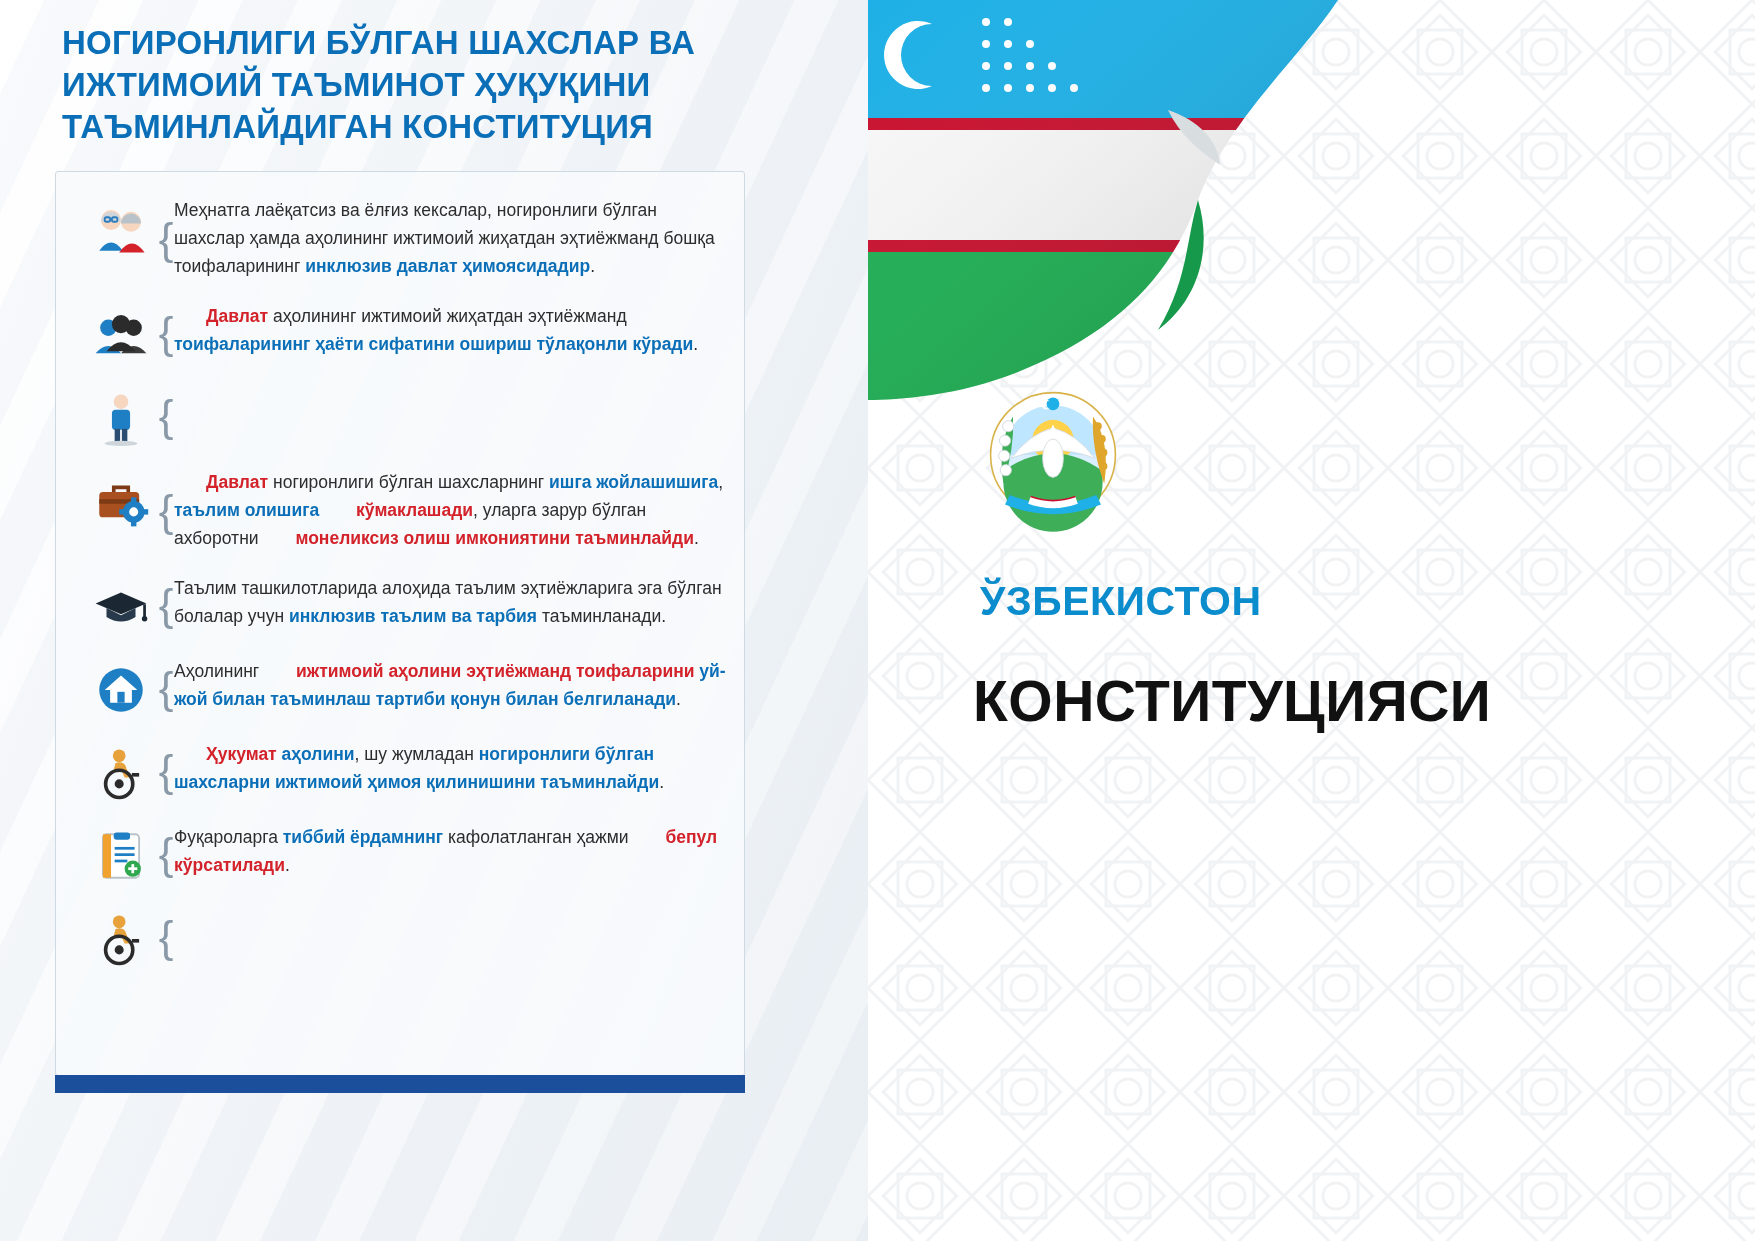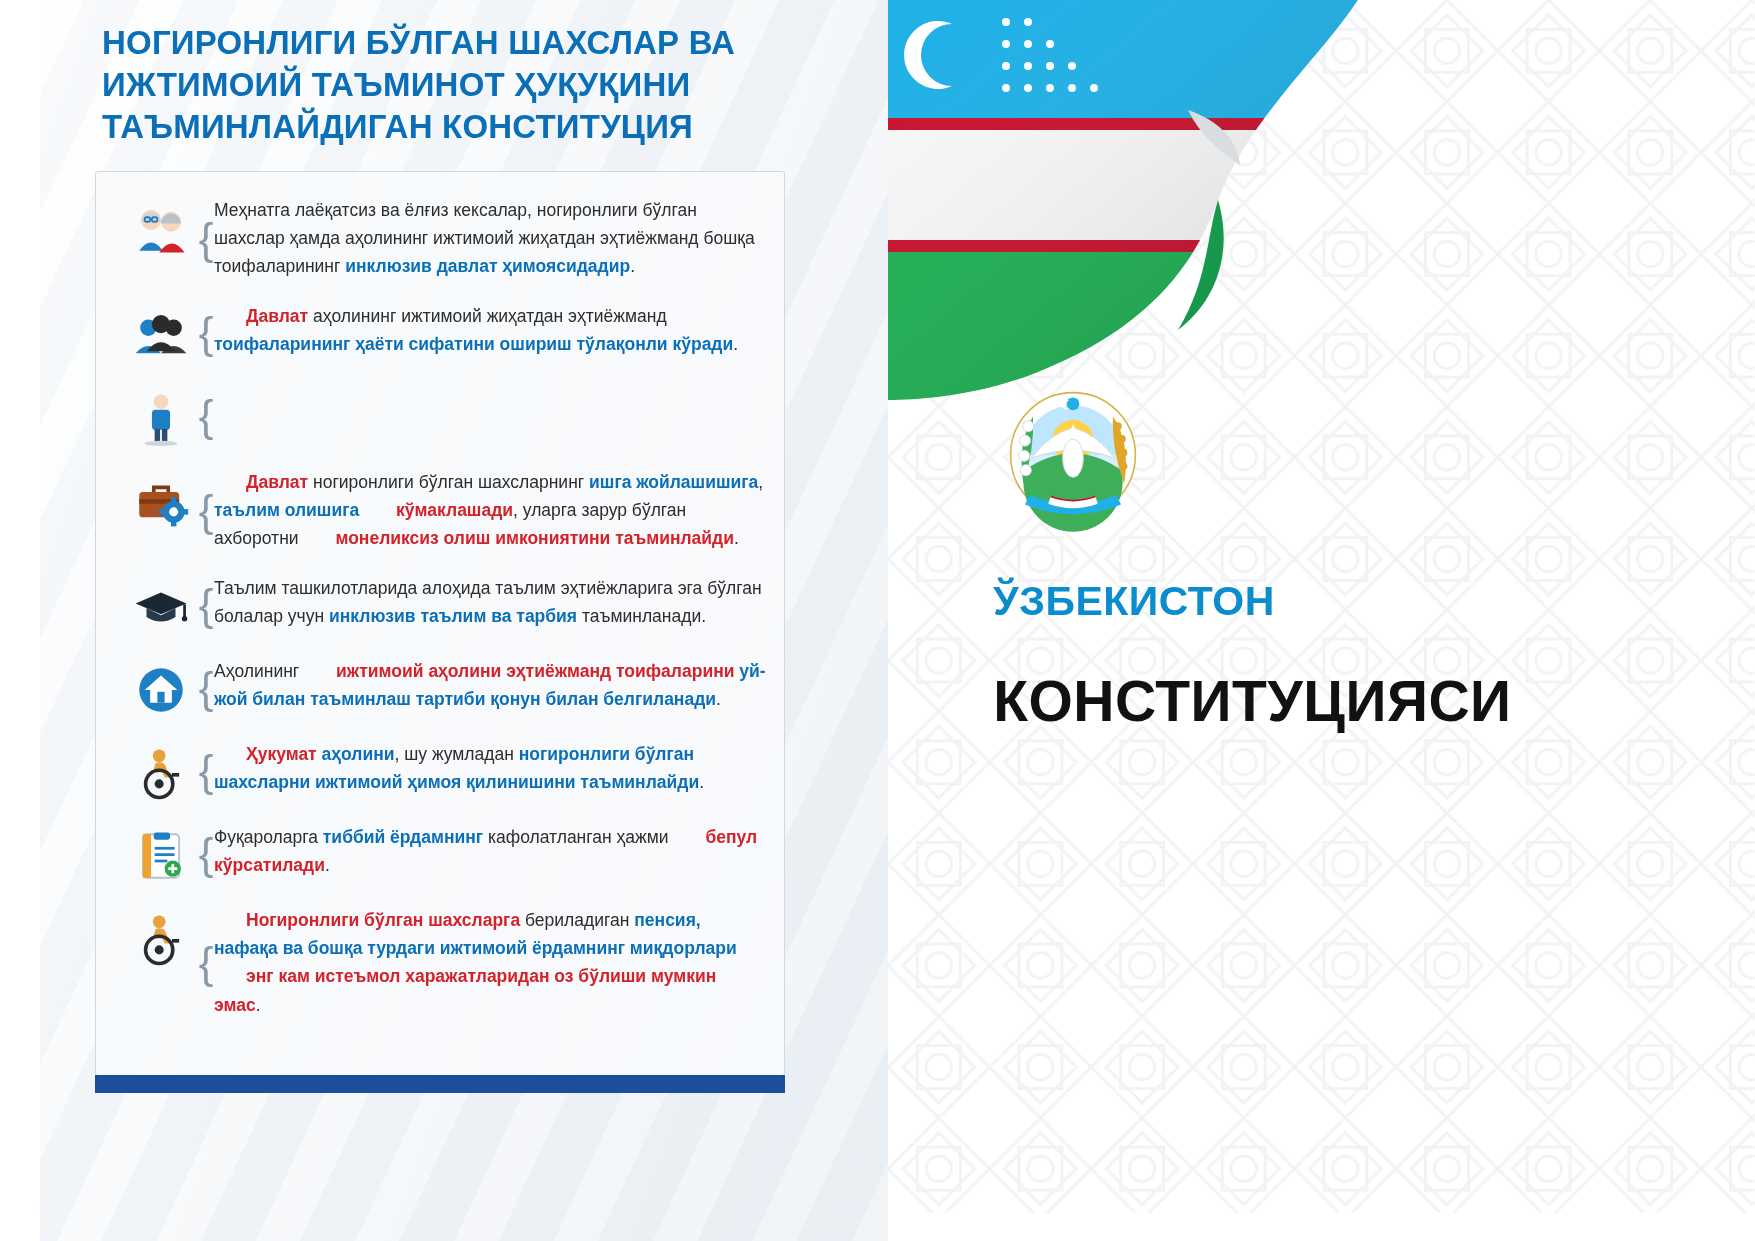--- a/index.html
+++ b/index.html
@@ -6,21 +6,20 @@
   html, body {
     width: 1755px; height: 1241px;
     font-family: "Liberation Sans", sans-serif;
     background: #ffffff;
     overflow: hidden;
   }
   .page {
     position: relative;
     width: 1755px; height: 1241px;
     display: flex;
-    padding-left: 40px;
   }
 
   
   .left {
     position: relative;
     width: 868px; height: 1241px;
     background: linear-gradient(110deg, #ffffff 0%, #f3f6f9 45%, #e9eef3 100%);
     overflow: hidden;
   }
   .left::before {
@@ -108,21 +107,21 @@
   }
 
   .emblem {
     position: absolute;
     left: 105px; top: 375px;
     width: 160px; height: 160px;
   }
 
   .rtitle1 {
     position: absolute;
-    left: 105px; top: 575px;
+    left: 112px; top: 575px;
     color: #0b8ccd;
     font-size: 41px;
     font-weight: bold;
     line-height: 1.28;
     letter-spacing: .5px;
   }
   .rtitle2 {
     position: absolute;
     left: 105px; top: 668px;
     color: #111111;
@@ -262,21 +261,20 @@
               <div class="icon-wrap">
                 <svg viewBox="0 0 64 64" width="58" height="58">
                   <circle cx="30" cy="13" r="7" fill="#e8a23b"></circle>
                   <path d="M26 21 q10 -3 12 6 l4 10 h-6 l-3 -7 q-6 3 -9 -2 z" fill="#e8a23b"></path>
                   <circle cx="30" cy="44" r="15" fill="none" stroke="#2b2b2b" stroke-width="4"></circle>
                   <circle cx="30" cy="44" r="5" fill="#2b2b2b"></circle>
                   <path d="M44 34 h8" stroke="#2b2b2b" stroke-width="4"></path>
                 </svg>
               </div>
               <div class="brace">{</div>
-              <div class="txt"><span class="r">Ногиронлиги бўлган шахсларга</span><span> бериладиган </span><span class="b">пенсия, нафақа ва бошқа турдаги ижтимоий ёрдамнинг миқдорлари </span><span class="r">энг кам истеъмол харажатларидан оз бўлиши мумкин эмас</span><span>.</span></div>
             </div>
           </div>
         <div class="card-bottom-bar"></div>
       </div>
     </div>
   </div>
 
   <div class="right">
 
     <svg class="pattern" viewBox="0 0 887 1241" preserveAspectRatio="none">

